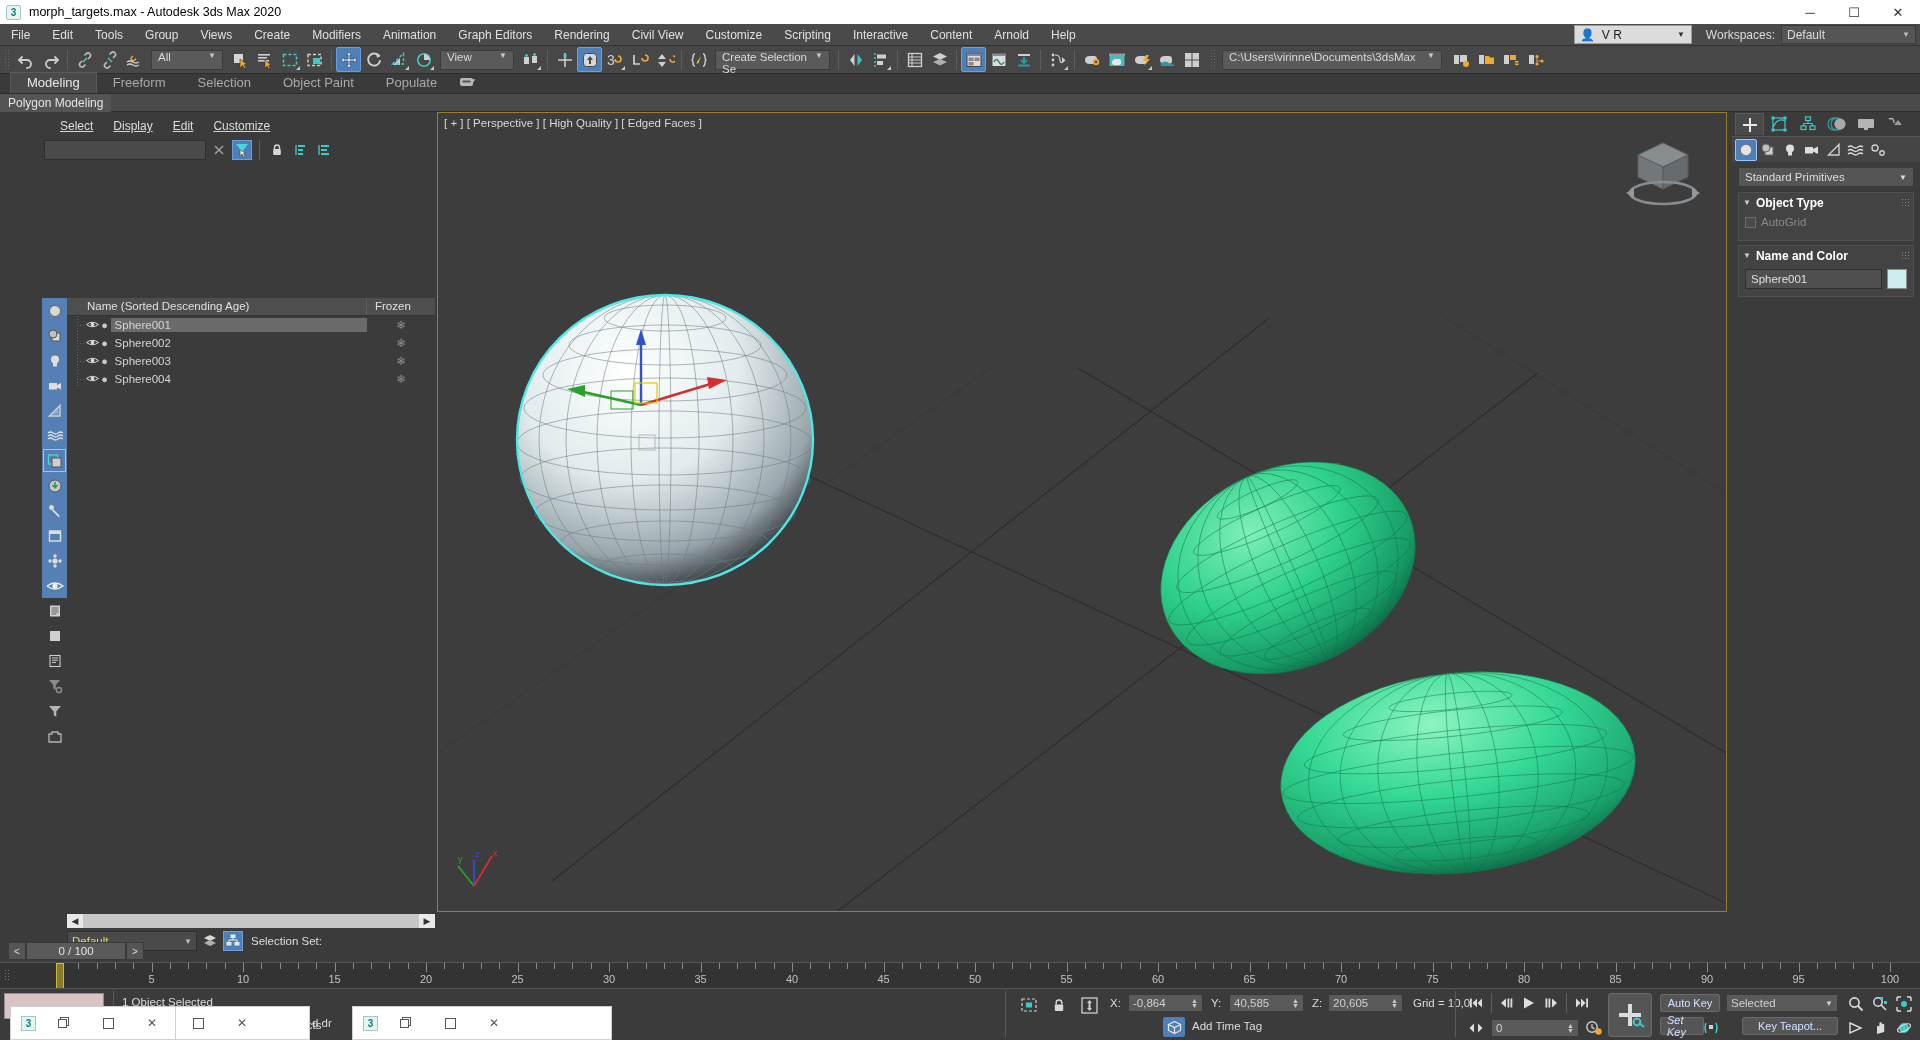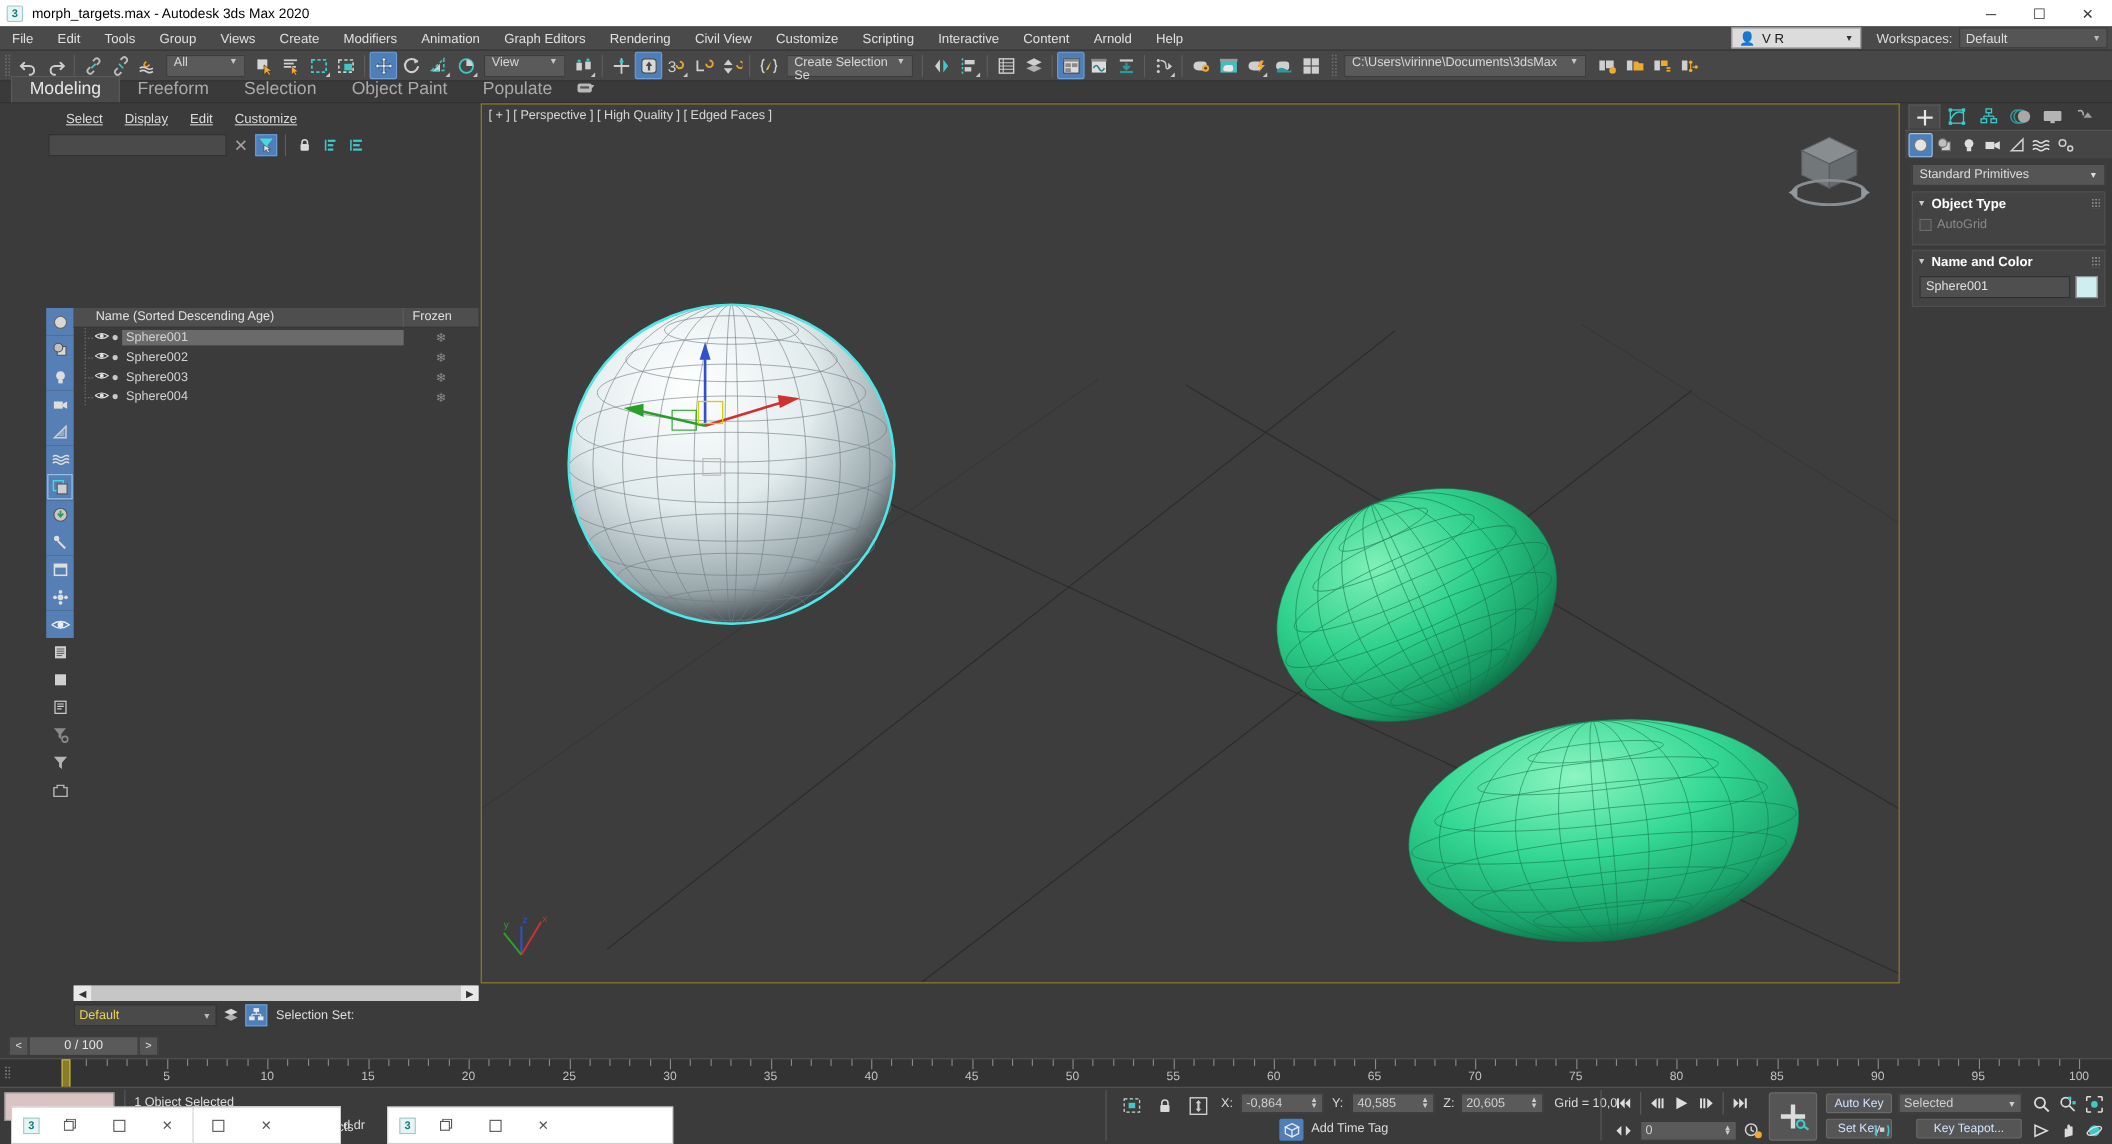--- a/index.html
+++ b/index.html
@@ -66,21 +66,21 @@
     border-left:4px solid transparent; border-bottom:4px solid #c9c9c9;}
   .combo {
     background:#5a5a5a; border:1px solid #3c3c3c; height:20px;
     display:flex;align-items:flex-start;padding:0 6px;font-size:11.5px;color:#d8d8d8;
   }
   .combo .arr{margin-left:auto;font-size:8px;color:#c8c8c8;padding-left:6px;}
 
   
   .ribbon { height:20px; background:#3a3a3a; display:flex; align-items:flex-end; padding-left:10px;
             border-bottom:1px solid #2c2c2c;}
-  .rtab { padding:2px 16px 3px; font-size:16px; color:#aaa; }
+  .rtab { padding:2px 16px 3px; font-size:13px; color:#aaa; }
   .rtab.active { background:#4a4a4a; color:#e8e8e8; border:1px solid #5a5a5a; border-bottom:none;}
   .ribbon2 { height:18px; background:#4a4a4a; display:flex; align-items:center;
              border-bottom:1px solid #2c2c2c;}
   .ribbon2 .pm { padding:0 8px; font-size:12px; color:#e4e4e4; background:#545454; height:18px; line-height:18px;}
 
   
   .body { position:relative; height:878px; background:#3b3b3b; }
 
   
   .explorer { position:absolute; left:0; top:0; width:435px; height:840px; background:#3b3b3b;text-decoration:underline; }
@@ -537,20 +537,23 @@
     <div class="rtab">Selection</div>
     <div class="rtab">Object Paint</div>
     <div class="rtab">Populate</div>
     <div class="rtab" style="padding:2px 6px;">
       <svg width="22" height="12" viewBox="0 0 22 12">
           <rect x="1" y="2" width="13" height="8" rx="2" fill="#b8b8b8"></rect>
           <rect x="3.5" y="4.5" width="8" height="2" fill="#555"></rect>
           <path d="M17 4 l3 4 l3-4" fill="#b8b8b8" transform="translate(-2,0) scale(0.8)"></path>
         </svg>
     </div>
+  </div>
+  <div class="ribbon2">
+    <div class="pm">Polygon Modeling</div>
   </div>
 
   <div class="body">
 
     <div class="explorer">
       <div class="exp-menu">
         <div>Select</div>
         <div>Display</div>
         <div>Edit</div>
         <div>Customize</div>
@@ -1341,21 +1344,21 @@
 
     <div style="position:absolute;left:1608px;top:4px;" class="pbtn big">
       <svg width="30" height="30" viewBox="0 0 30 30">
           <path d="M13 4 h4 v9 h9 v4 h-9 v9 h-4 v-9 h-9 v-4 h9 Z" fill="#dcdcdc"></path>
           <circle cx="22" cy="22" r="3.4" fill="none" stroke="#3fc8c8" stroke-width="2"></circle>
           <path d="M24 23 L29 27" stroke="#3fc8c8" stroke-width="2"></path>
         </svg>
     </div>
 
     <div class="keybtn" style="position:absolute;left:1660px;top:5px;width:60px;">Auto Key</div>
-    <div class="keybtn" style="position:absolute;left:1660px;top:28px;width:60px;">Set Key</div>
+    <div class="keybtn" style="position:absolute;left:1660px;top:28px;width:44px;font-style:italic;">Set Key</div>
 
     <div class="numfield" style="position:absolute;left:1726px;top:5px;width:112px;">
       <span>Selected</span>
       <span class="arr" style="margin-left:auto;font-size:8px;">▼</span>
     </div>
     <div class="pbtn" style="position:absolute;left:1700px;top:28px;">
         <svg width="18" height="16" viewBox="0 0 18 16">
           <path d="M4 3 q-2 4 0 10" stroke="#3fc8c8" stroke-width="1.5" fill="none"></path>
           <path d="M14 3 q2 4 0 10" stroke="#3fc8c8" stroke-width="1.5" fill="none"></path>
           <rect x="7" y="5" width="4" height="4" fill="#cfcfcf"></rect>

